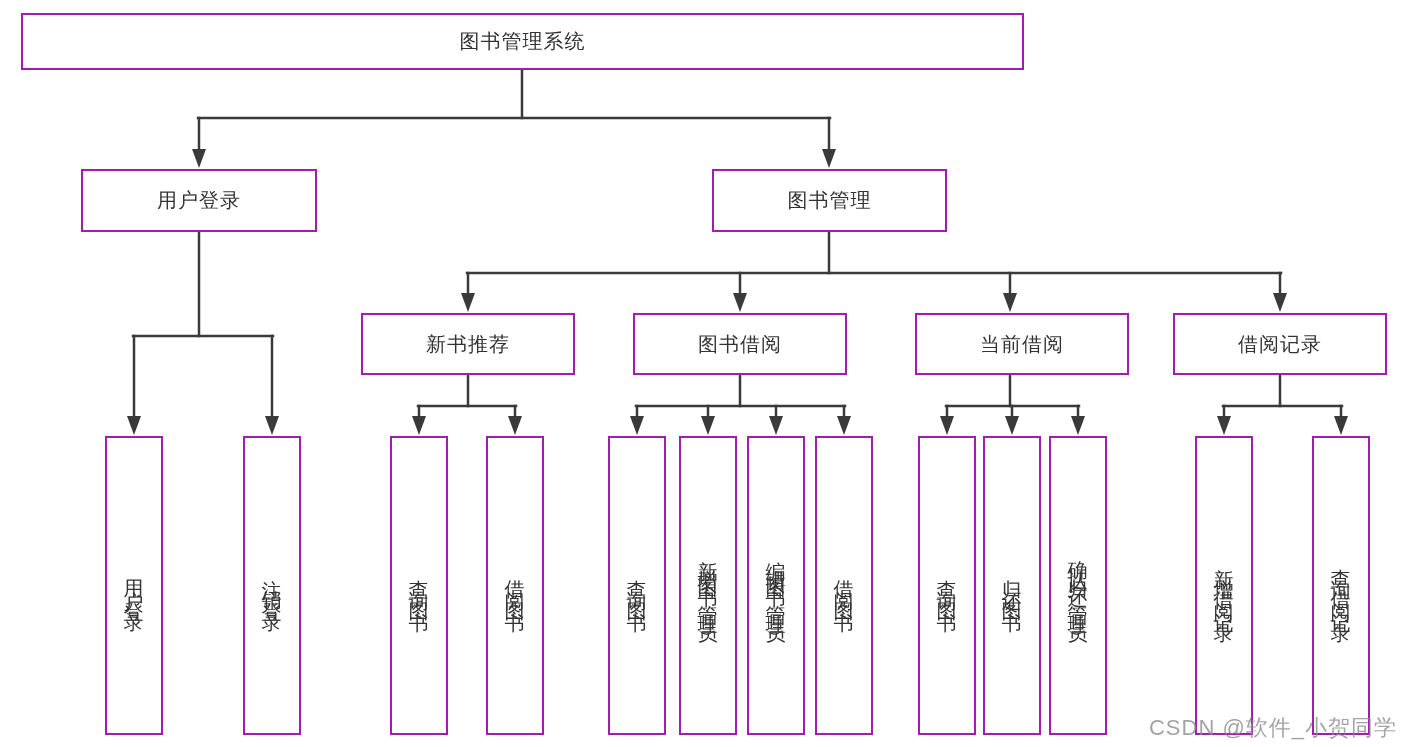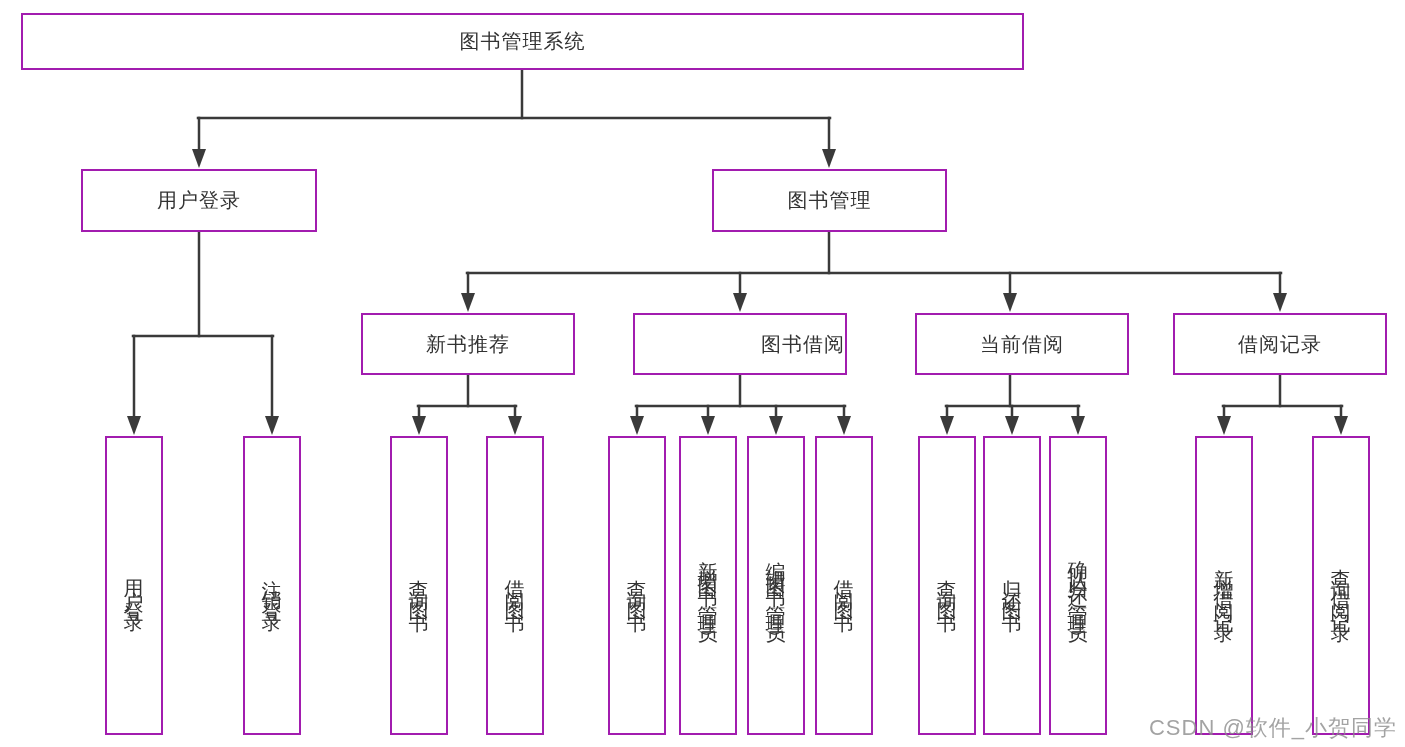--- a/index.html
+++ b/index.html
@@ -8,21 +8,21 @@
   #canvas{position:absolute;left:0;top:0;width:1405px;height:747px;}
   svg.wires{position:absolute;left:0;top:0;z-index:1;}
   .node{position:absolute;z-index:2;background:#ffffff;border:2px solid #a21caf;
         box-sizing:border-box;display:flex;align-items:center;justify-content:center;
         font-size:20px;color:#333;letter-spacing:1px;}
   
   .n-root{left:21px;top:13px;width:1003px;height:57px;}
   .n-l2a{left:81px;top:169px;width:236px;height:63px;}
   .n-l2b{left:712px;top:169px;width:235px;height:63px;}
   .n-l3{top:313px;width:214px;height:62px;}
-  .n-l3a{left:361px;} .n-l3b{left:633px;justify-content:flex-end;} .n-l3c{left:903px;margin-left:12px;} .n-l3d{left:1173px;}
+  .n-l3a{left:361px;} .n-l3b{left:633px;} .n-l3c{left:903px;margin-left:12px;} .n-l3d{left:1173px;}
   
   .leaf{top:436px;width:58px;height:299px;}
   .leaf span{writing-mode:vertical-rl;letter-spacing:11px;line-height:1;white-space:nowrap;}
   .leaf.tight span{letter-spacing:9px;}
   .lf1{left:105px;} .lf2{left:243px;}
   .lf3{left:390px;} .lf4{left:486px;}
   .lf5{left:608px;} .lf6{left:679px;} .lf7{left:747px;} .lf8{left:815px;}
   .lf9{left:918px;} .lf10{left:983px;} .lf11{left:1049px;}
   .lf12{left:1195px;} .lf13{left:1312px;}
   .watermark{position:absolute;right:8px;bottom:4px;z-index:3;

